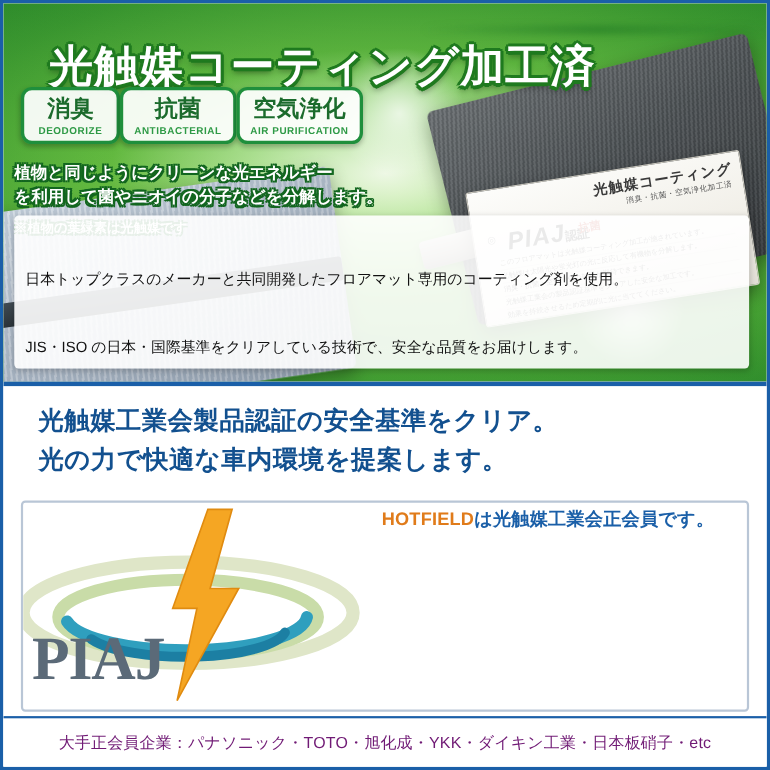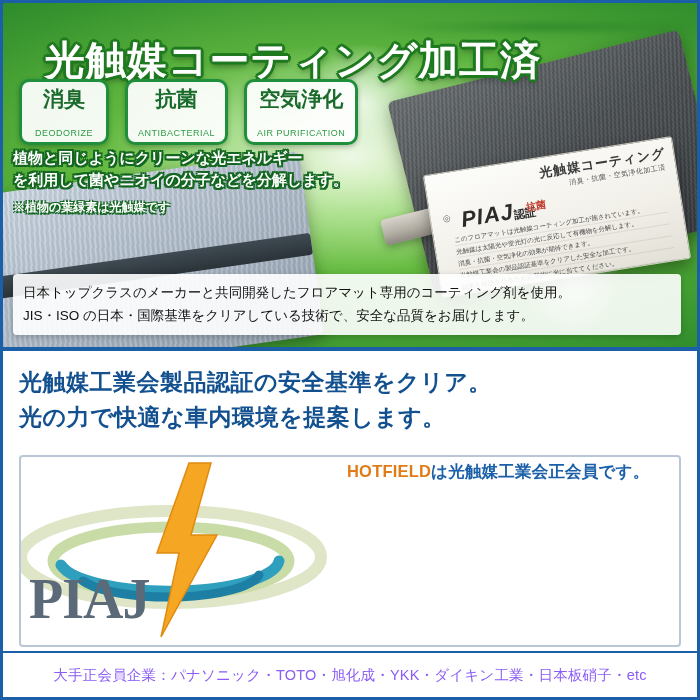--- a/index.html
+++ b/index.html
@@ -117,45 +117,45 @@
     white-space: nowrap;
     margin-top: 12px;
   }
 
   
   .badges {
     position: absolute;
     top: 76px;
     left: 16px;
     display: flex;
-    gap: 16px;
+    gap: 0;
     align-items: stretch;
   }
   .badge {
     background: rgba(255,255,255,0.93);
     border: 3px solid #1f8f3c;
     border-radius: 10px;
     padding: 5px 10px 4px 10px;
     text-align: center;
     box-shadow: 0 2px 5px rgba(0,0,0,0.25);
     min-width: 64px;
   }
   .badge-jp {
     font-size: 21px;
     font-weight: bold;
     color: #1b6b2c;
     line-height: 1.1;
     white-space: nowrap;
   }
   .badge-en {
     font-size: 9px;
-    font-weight: normal;
+    font-weight: bold;
     color: #2e9a46;
     letter-spacing: 0.5px;
-    margin-top: 18px;
+    margin-top: 4px;
     white-space: nowrap;
   }
 
   
   .lead {
     position: absolute;
     top: 144px;
     left: 10px;
     width: 430px;
   }
@@ -263,33 +263,34 @@
     border-radius: 4px;
     padding: 8px 10px;
     box-sizing: border-box;
     box-shadow: 0 2px 6px rgba(0,0,0,0.22);
   }
   .info-line {
     font-size: 13.5px;
     color: #111;
     line-height: 1.65;
     white-space: nowrap;
+    margin-top: 39px;
   }
 
   
   .bottom-section {
     position: relative;
     width: 694px;
     height: 350px;
     background: #ffffff;
     box-sizing: border-box;
     border-top: 4px solid #1a5fa8;
   }
   .blue-heading {
-    padding: 14px 0 0 16px;
+    padding: 14px 0 0 32px;
   }
   .blue-heading .bh-line {
     font-size: 23px;
     font-weight: bold;
     color: #12508f;
     line-height: 1.5;
     letter-spacing: 0.5px;
     white-space: nowrap;
   }
 
@@ -357,21 +358,21 @@
     width: 694px;
     height: 44px;
     border-top: 2px solid #1a5fa8;
     display: flex;
     align-items: center;
     justify-content: center;
     background: #ffffff;
   }
   .footer-text {
     font-size: 14.5px;
-    color: #8b5cf6;
+    color: #701a75;
     white-space: nowrap;
     letter-spacing: 0.2px;
   }
 </style>
 </head>
 <body>
 
 <div class="page">
 
   <div class="top-section">

